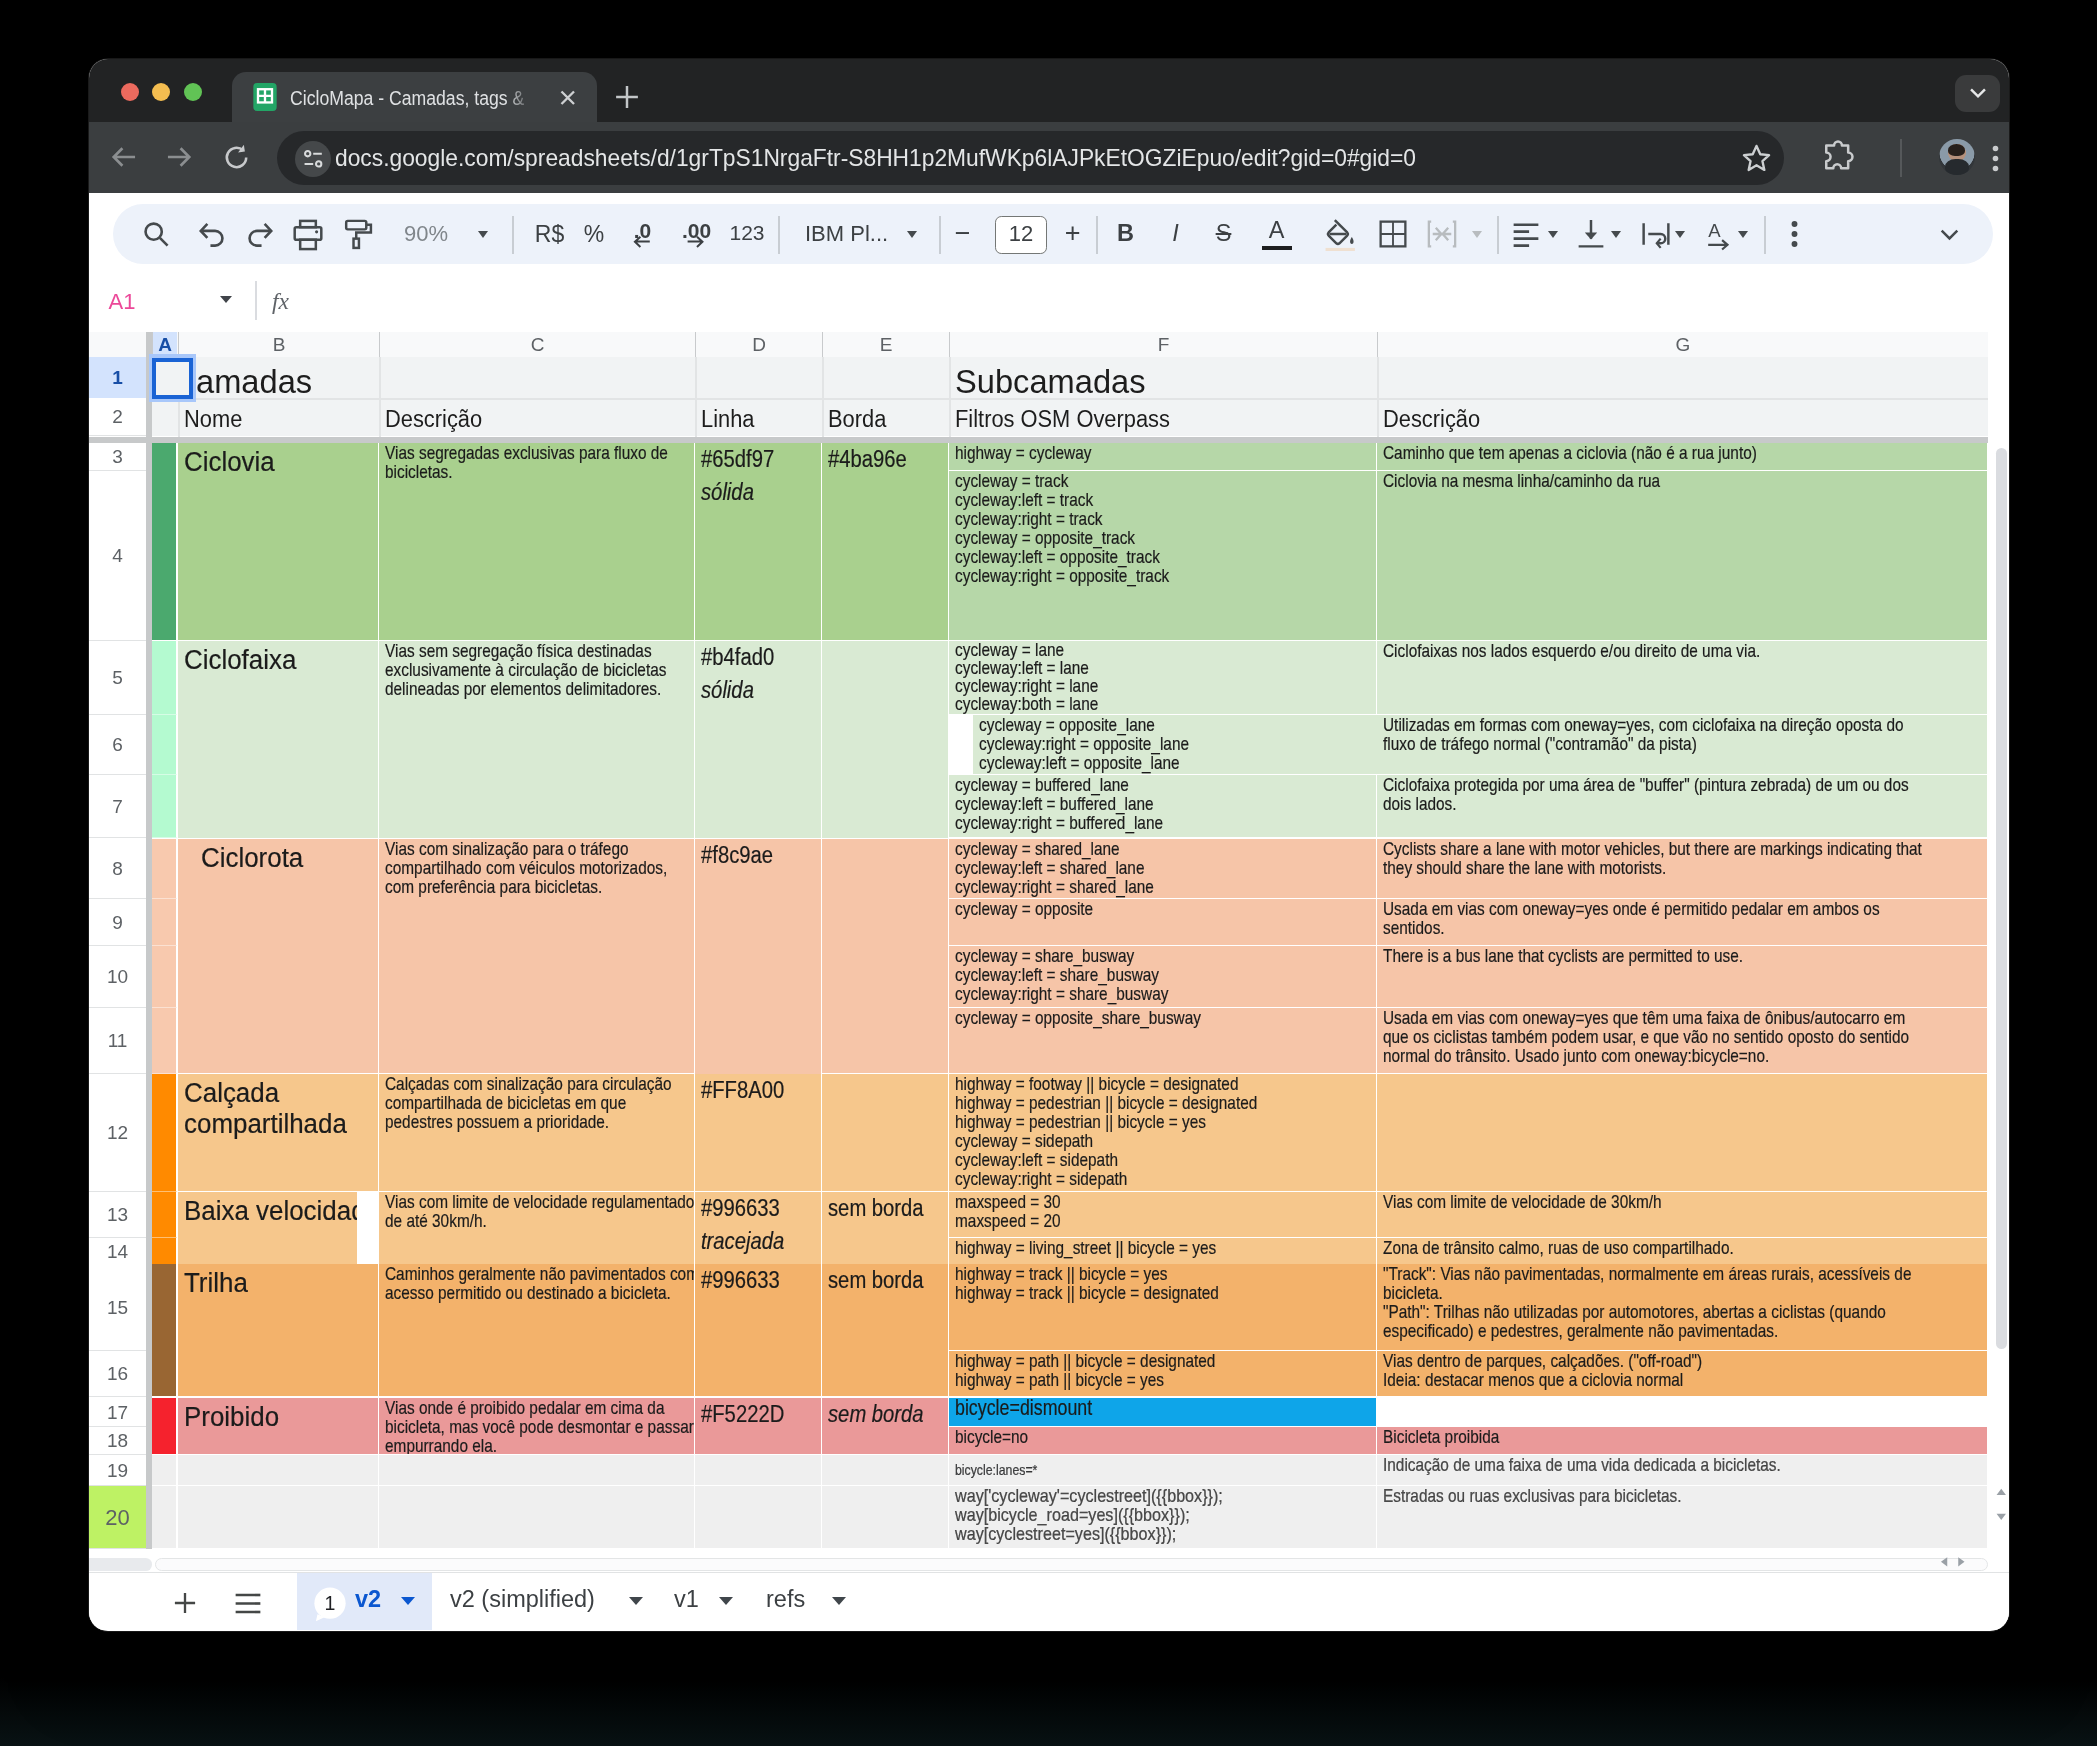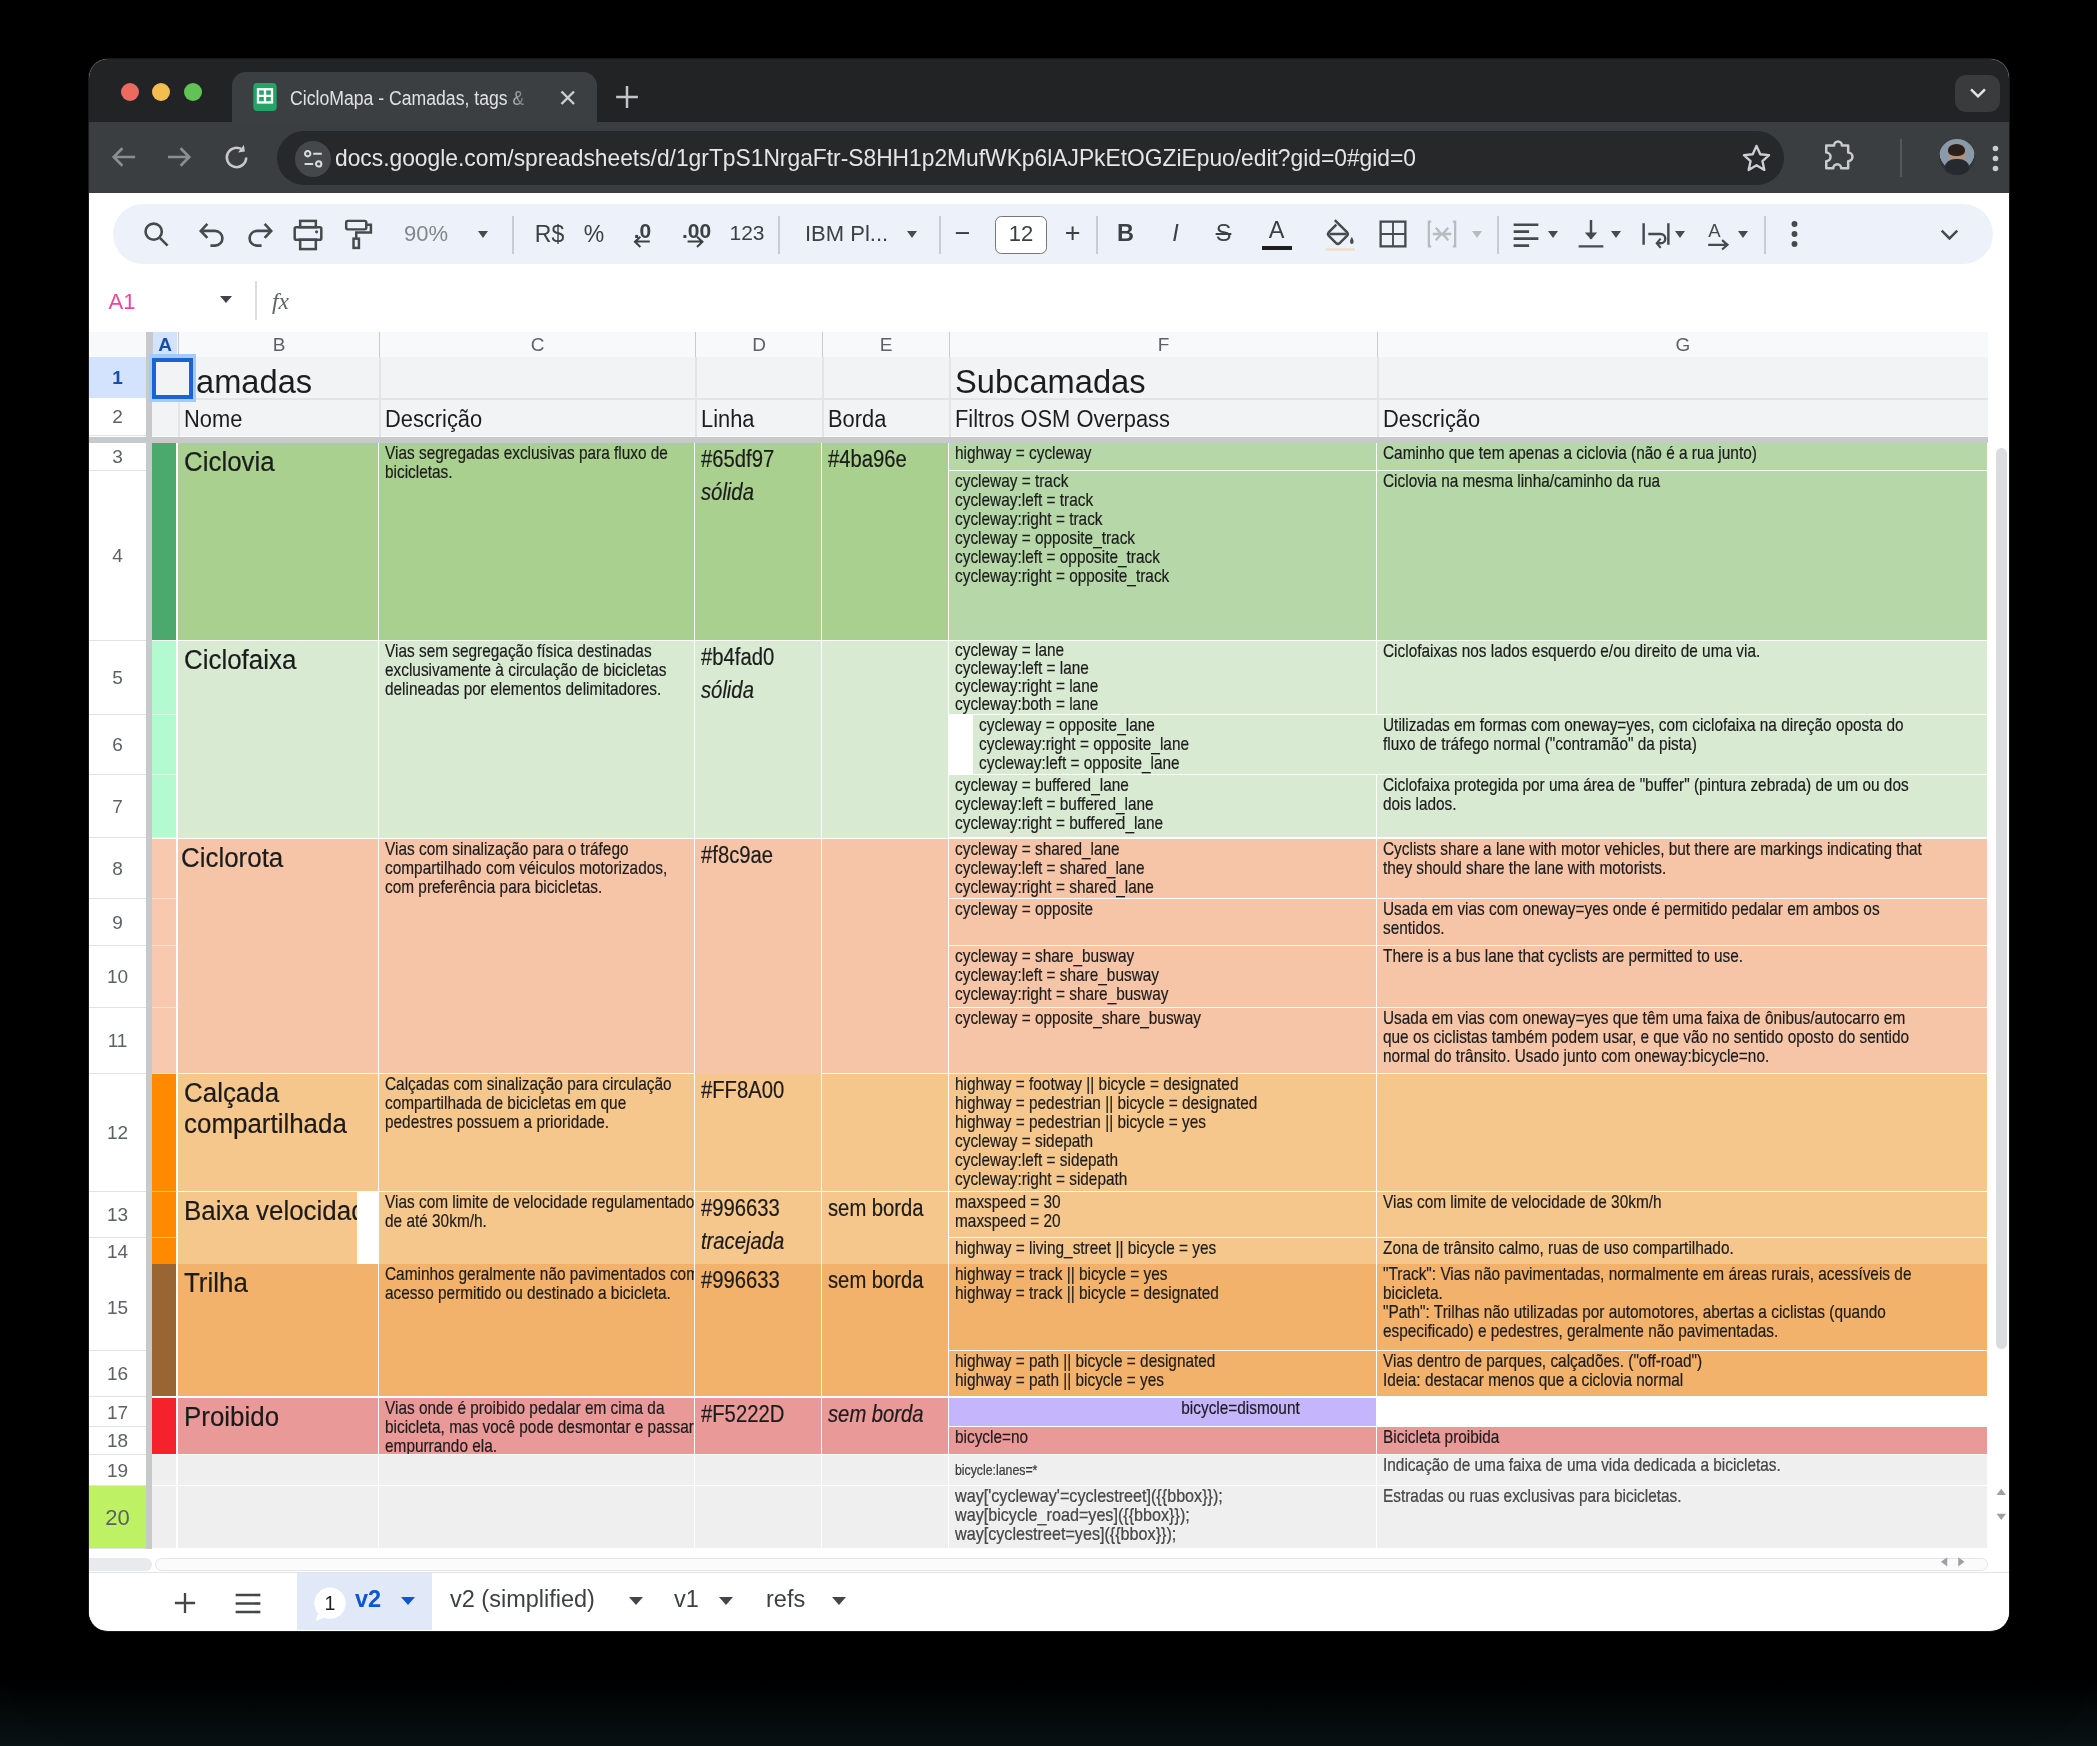--- a/index.html
+++ b/index.html
@@ -360,21 +360,21 @@
 <div class="abs cell" style="left:1288px;top:716px;width:611px;height:63px;background:#d9ead3;border-right:1.6px solid #fff;border-bottom:1.6px solid #fff;padding:0 0 0 6.3px;font-size:19px;line-height:19px;">
       <div style="transform:scaleX(0.81);transform-origin:0 0;white-space:nowrap;width:705px;">
         <div>Ciclofaixa protegida por uma área de "buffer" (pintura zebrada) de um ou dos</div>
         <div>dois lados.</div>
       </div>
     </div>
 <div class="abs cell" style="left:63px;top:780px;width:25px;height:60px;background:#f8c9ae;border-right:1.6px solid #fff;border-bottom:1.6px solid #fff;padding:0 0 0 6.3px;border-bottom-color:rgba(255,255,255,0.45);"></div>
 <div class="abs cell" style="left:63px;top:840px;width:25px;height:47px;background:#f8c9ae;border-right:1.6px solid #fff;border-bottom:1.6px solid #fff;padding:0 0 0 6.3px;border-bottom-color:rgba(255,255,255,0.45);"></div>
 <div class="abs cell" style="left:63px;top:887px;width:25px;height:62px;background:#f8c9ae;border-right:1.6px solid #fff;border-bottom:1.6px solid #fff;padding:0 0 0 6.3px;border-bottom-color:rgba(255,255,255,0.45);"></div>
 <div class="abs cell" style="left:63px;top:949px;width:25px;height:66px;background:#f8c9ae;border-right:1.6px solid #fff;border-bottom:1.6px solid #fff;padding:0 0 0 6.3px;border-bottom-color:rgba(255,255,255,0.45);"></div>
-<div class="abs cell" style="left:89px;top:780px;width:201px;height:235px;background:#f6c5a8;border-right:1.6px solid #fff;border-bottom:1.6px solid #fff;padding:0 0 0 3px;">
+<div class="abs cell" style="left:89px;top:780px;width:201px;height:235px;background:#f6c5a8;border-right:1.6px solid #fff;border-bottom:1.6px solid #fff;padding:0 0 0 23px;">
       <div style="transform:scaleX(0.96);transform-origin:0 0;white-space:nowrap;width:705px;">
         <div style="font-size:27px;line-height:31px;padding-top:3.9px;">Ciclorota</div>
       </div>
     </div>
 <div class="abs cell" style="left:290px;top:780px;width:316px;height:235px;background:#f6c5a8;border-right:1.6px solid #fff;border-bottom:1.6px solid #fff;padding:0 0 0 6.3px;font-size:19px;line-height:19px;">
       <div style="transform:scaleX(0.81);transform-origin:0 0;white-space:nowrap;width:705px;">
         <div>Vias com sinalização para o tráfego</div>
         <div>compartilhado com véiculos motorizados,</div>
         <div>com preferência para bicicletas.</div>
       </div>
@@ -559,21 +559,21 @@
 <div class="abs cell" style="left:606px;top:1339px;width:127px;height:57px;background:#ea9999;border-right:1.6px solid #fff;border-bottom:1.6px solid #fff;padding:0 0 0 6.3px;">
       <div style="transform:scaleX(0.88);transform-origin:0 0;white-space:nowrap;width:705px;">
         <div style="font-size:23px;line-height:33px;">#F5222D</div>
       </div>
     </div>
 <div class="abs cell" style="left:733px;top:1339px;width:127px;height:57px;background:#ea9999;border-right:1.6px solid #fff;border-bottom:1.6px solid #fff;padding:0 0 0 6.3px;">
       <div style="transform:scaleX(0.88);transform-origin:0 0;white-space:nowrap;width:705px;">
         <div style="font-size:23px;line-height:33px;;font-style:italic;">sem borda</div>
       </div>
     </div>
-<div class="abs cell" style="left:860px;top:1339px;width:428px;height:29px;background:#c4b5fd;border-right:1.6px solid #fff;border-bottom:1.6px solid #fff;padding:0 0 0 6.3px;font-size:19px;line-height:19px;text-align:center;">
+<div class="abs cell" style="left:860px;top:1339px;width:428px;height:29px;background:#0ea5e9;border-right:1.6px solid #fff;border-bottom:1.6px solid #fff;padding:0 0 0 6.3px;font-size:22px;line-height:19px;">
       <div style="transform:scaleX(0.81);transform-origin:0 0;white-space:nowrap;width:705px;">bicycle=dismount</div>
     </div>
 <div class="abs cell" style="left:860px;top:1368px;width:428px;height:28px;background:#ea9999;border-right:1.6px solid #fff;border-bottom:1.6px solid #fff;padding:0 0 0 6.3px;font-size:19px;line-height:19px;">
       <div style="transform:scaleX(0.81);transform-origin:0 0;white-space:nowrap;width:705px;">bicycle=no</div>
     </div>
 <div class="abs cell" style="left:1288px;top:1368px;width:611px;height:28px;background:#ea9999;border-right:1.6px solid #fff;border-bottom:1.6px solid #fff;padding:0 0 0 6.3px;font-size:19px;line-height:19px;">
       <div style="transform:scaleX(0.81);transform-origin:0 0;white-space:nowrap;width:705px;">Bicicleta proibida</div>
     </div>
 <div class="abs cell" style="left:63px;top:1396px;width:25px;height:31px;background:#efefef;border-right:1.6px solid #fff;border-bottom:1.6px solid #fff;padding:0 0 0 6.3px;"></div>
 <div class="abs cell" style="left:63px;top:1427px;width:25px;height:63px;background:#efefef;border-right:1.6px solid #fff;border-bottom:1.6px solid #fff;padding:0 0 0 6.3px;"></div>

